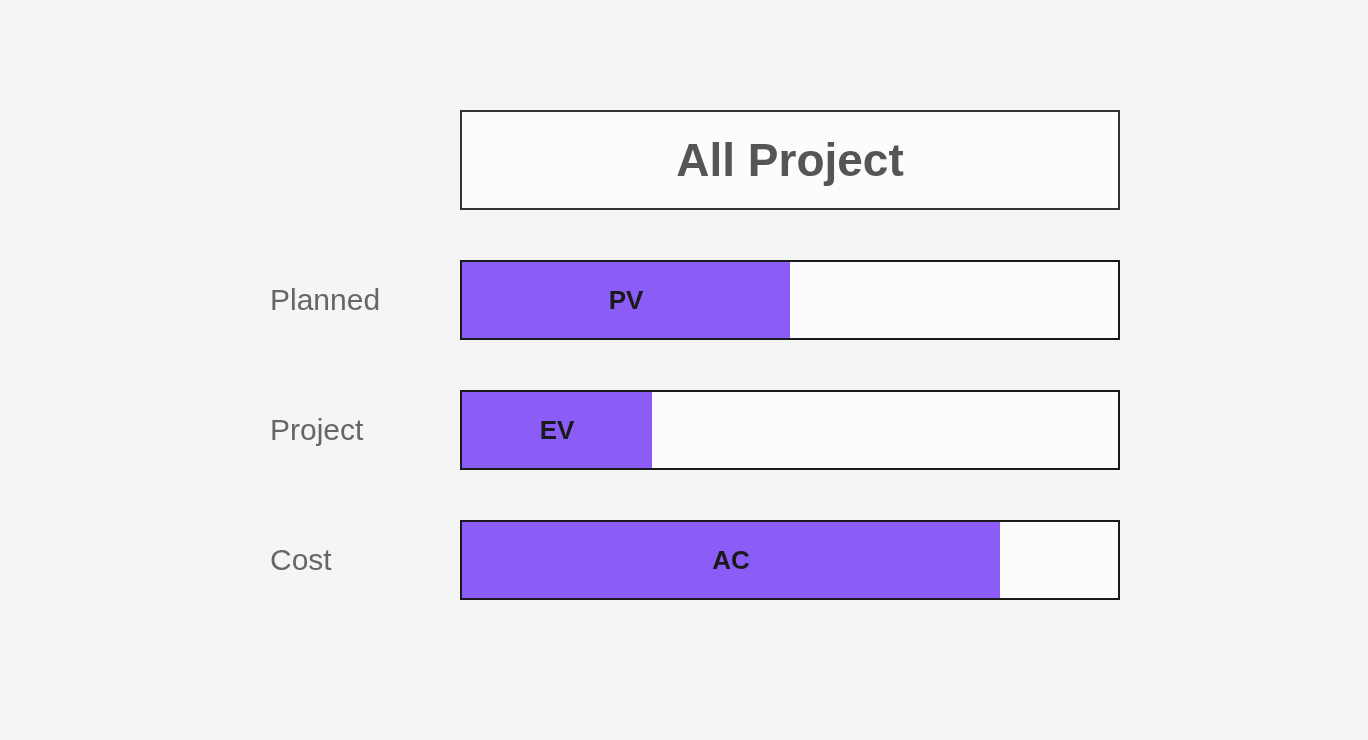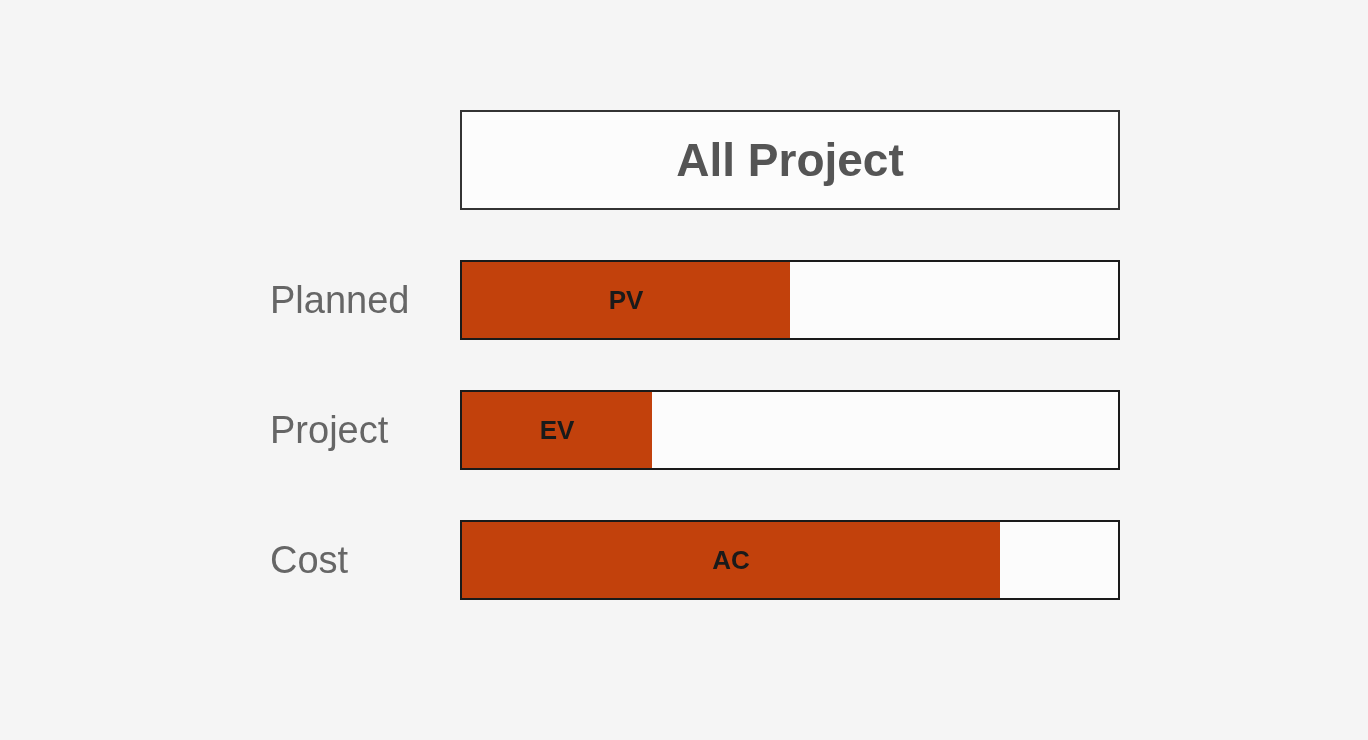--- a/index.html
+++ b/index.html
@@ -38,35 +38,35 @@
     }
     .row {
       position: absolute;
       display: flex;
       align-items: center;
     }
     .row-label {
       position: absolute;
       left: 0;
       width: 180px;
-      font-size: 38px;
+      font-size: 30px;
       color: #666;
       font-weight: 400;
     }
     .bar-outer {
       position: absolute;
       left: 190px;
       width: 660px;
       height: 80px;
       border: 2px solid #1a1a1a;
       background: #fcfcfc;
     }
     .bar-fill {
       height: 100%;
-      background: #c2410c;
+      background: #8b5cf6;
       display: flex;
       align-items: center;
       justify-content: center;
     }
     .bar-fill-label {
       font-size: 26px;
       font-weight: bold;
       color: #1a1a1a;
     }
     

